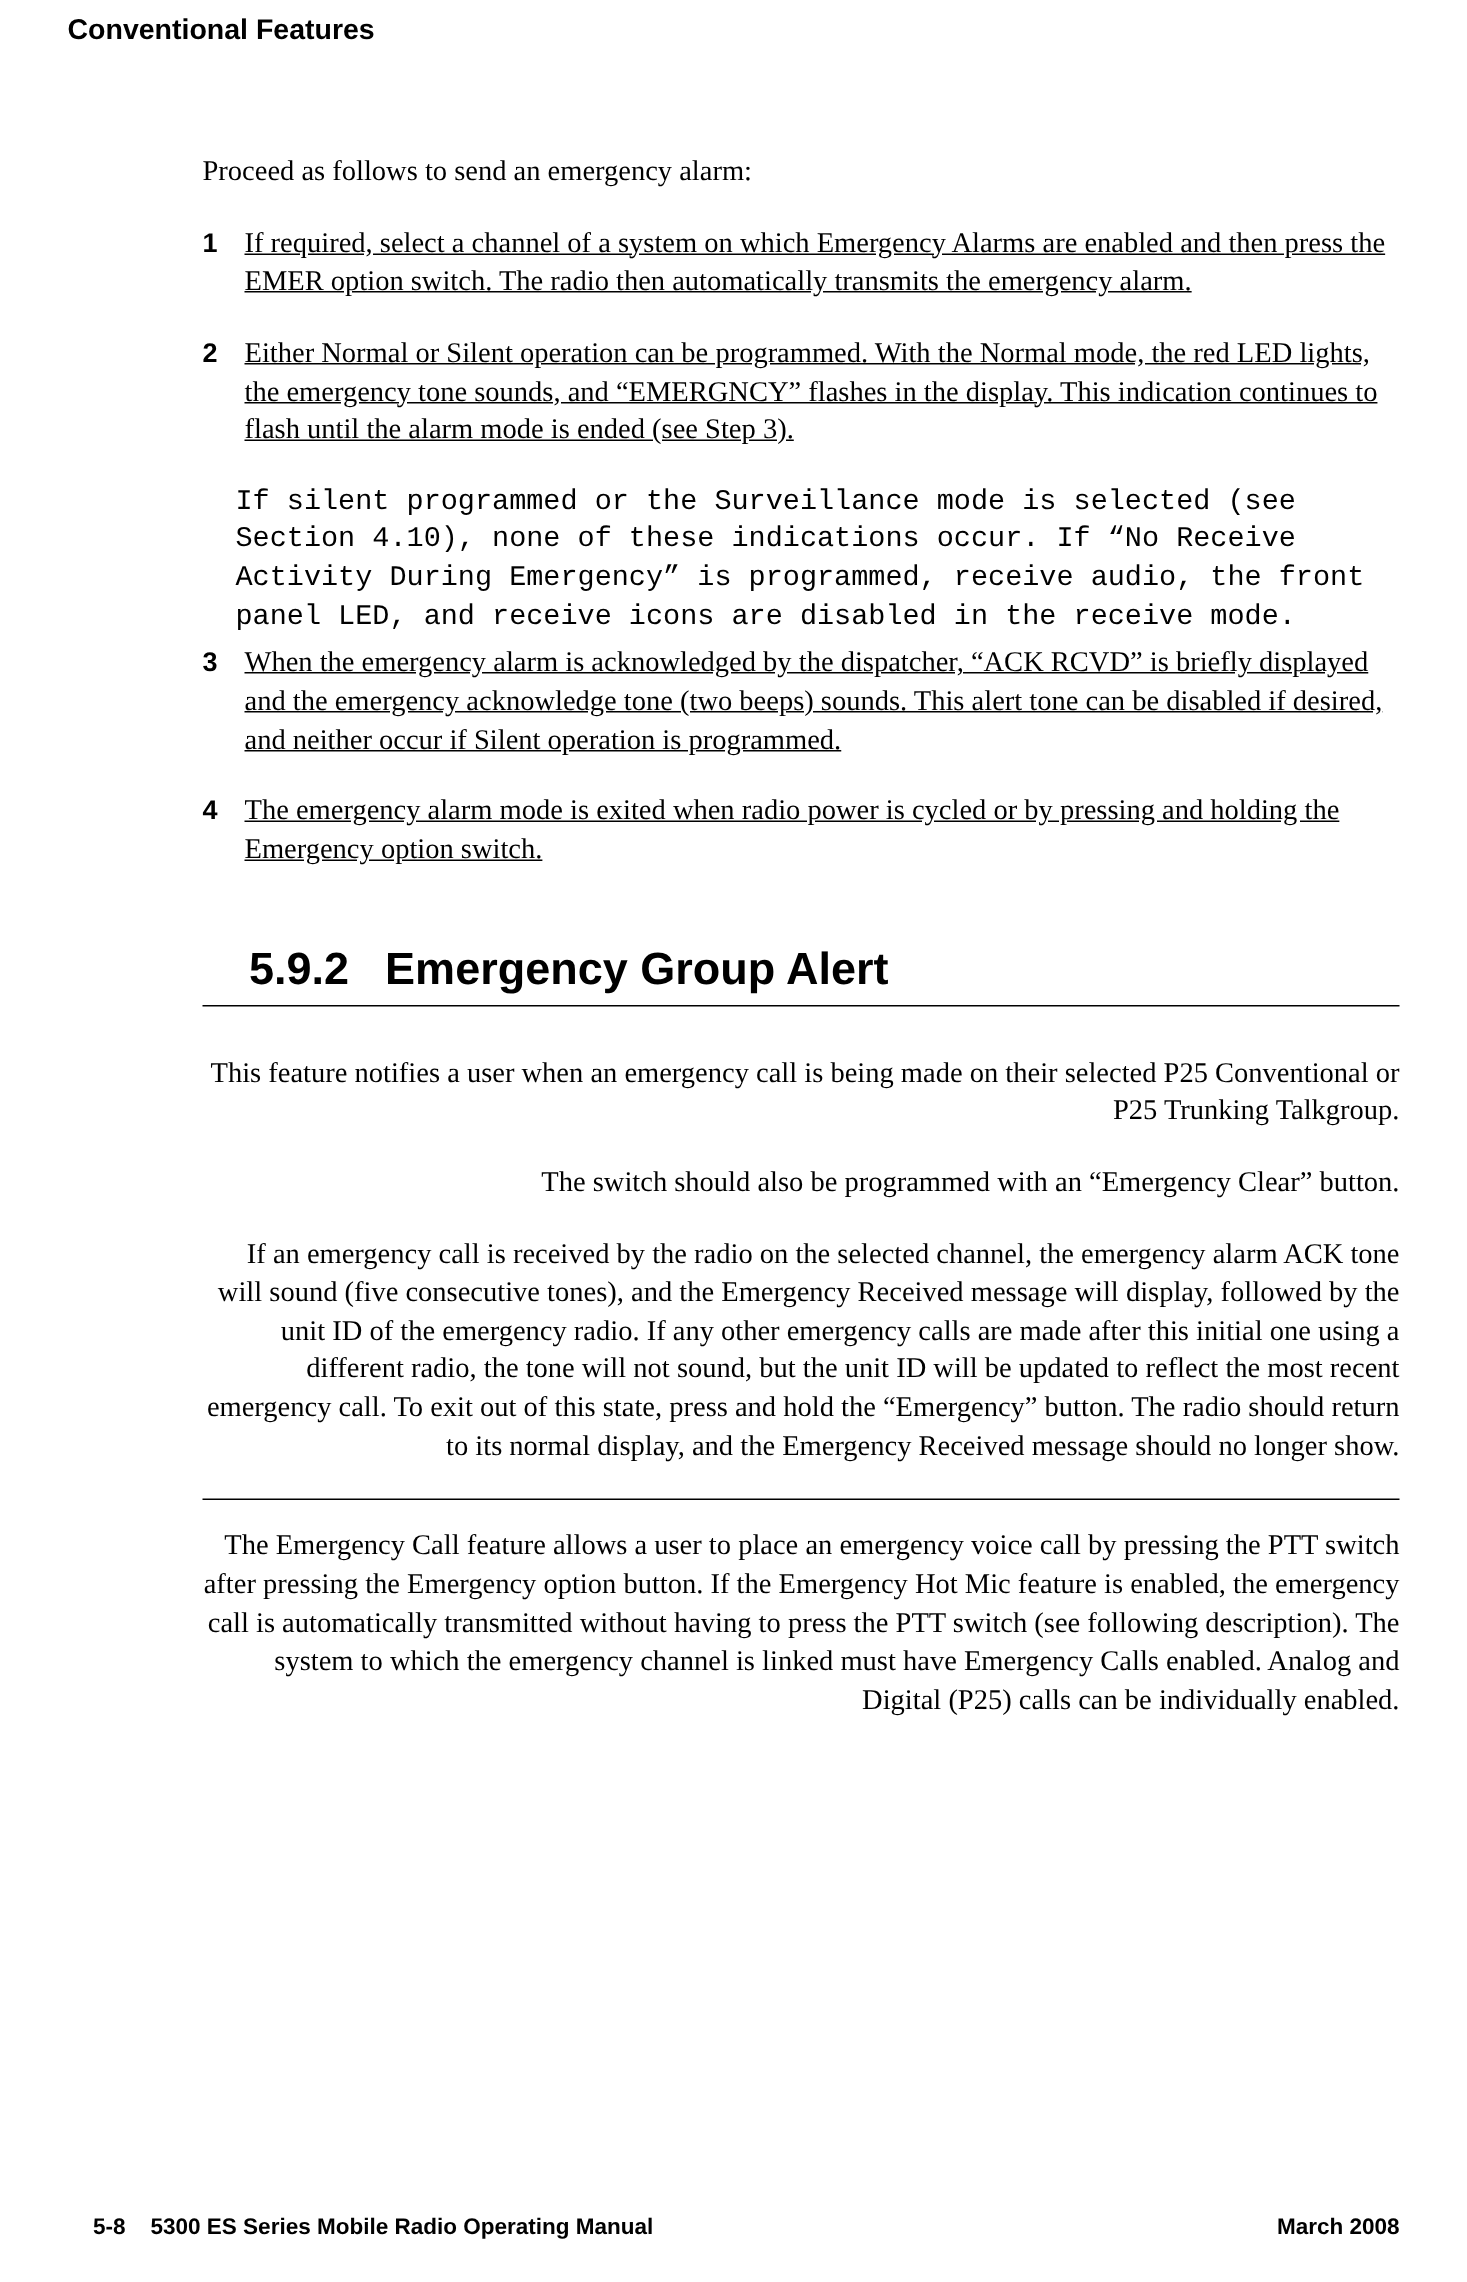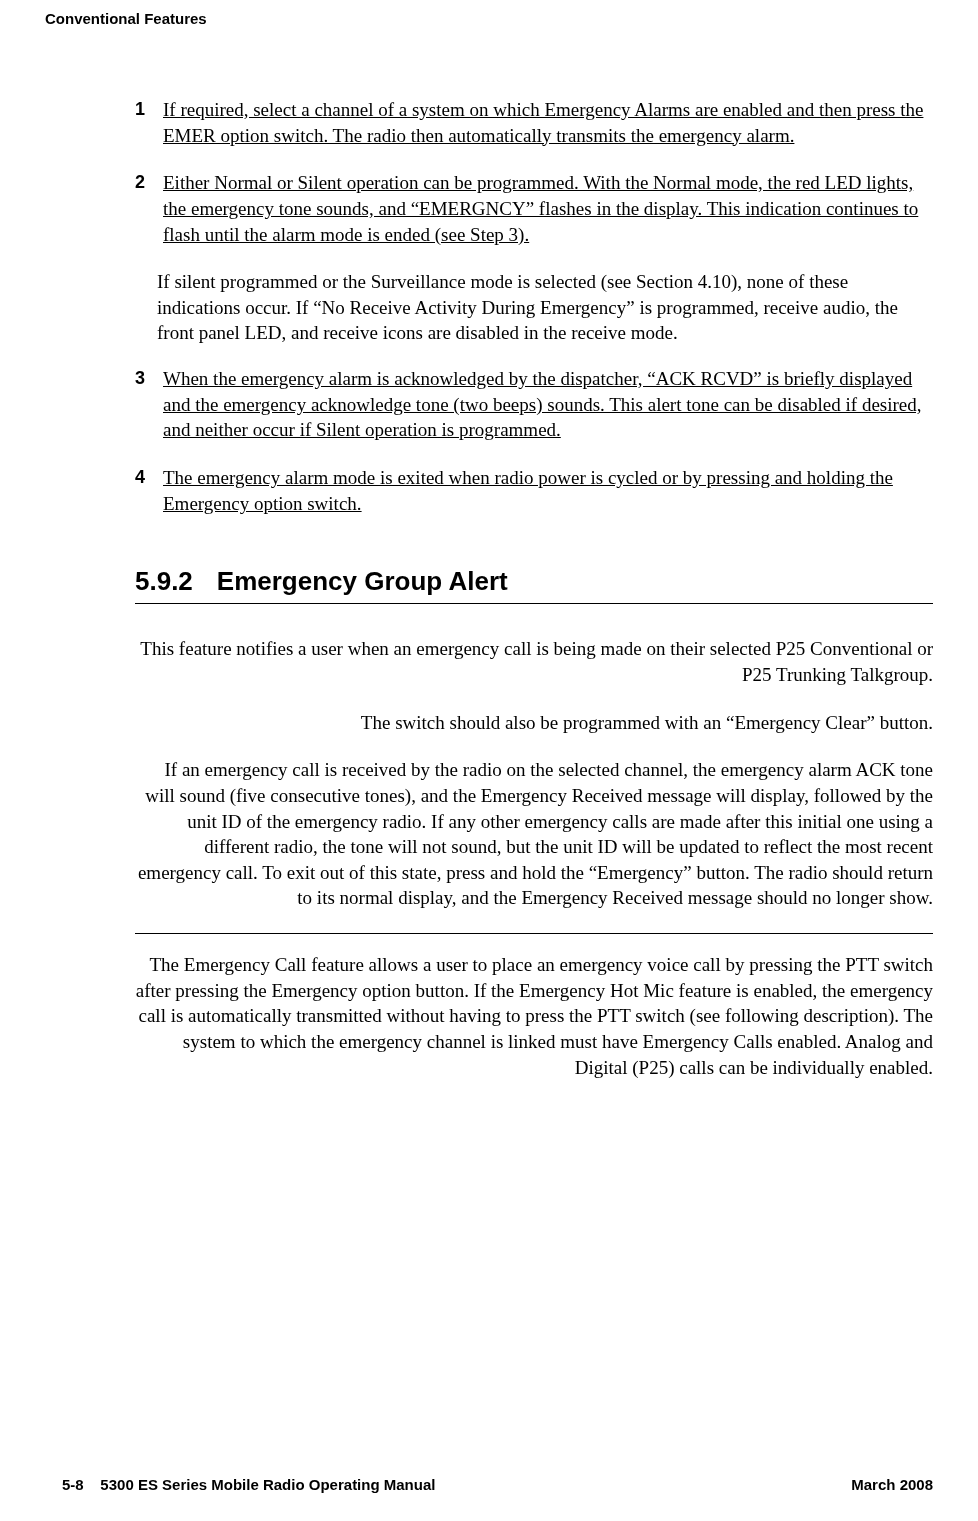--- a/index.html
+++ b/index.html
@@ -13,21 +13,21 @@
     color: #000;
     background: #fff;
     width: 978px;
     height: 1521px;
     position: relative;
     padding: 10px 45px 30px 45px;
   }
   .running-header {
     font-family: Arial, Helvetica, sans-serif;
     font-weight: bold;
-    font-size: 15px;
+    font-size: 19px;
     margin-bottom: 70px;
   }
   .content {
     margin-left: 90px;
     margin-right: 0px;
   }
   .intro-para {
     margin-bottom: 22px;
     line-height: 1.35;
   }
@@ -42,29 +42,31 @@
     font-size: 18px;
     width: 28px;
     flex-shrink: 0;
   }
   .list-body {
     flex: 1;
     text-decoration: underline;
   }
   .list-sub {
     margin-left: 22px;
-    margin-bottom: 20px;
+    margin-bottom: 5px;
     line-height: 1.35;
+    font-family: Liberation Mono, monospace;
   }
   .section-heading {
     font-family: Arial, Helvetica, sans-serif;
     font-weight: bold;
-    font-size: 26px;
+    font-size: 30px;
     margin-top: 50px;
     margin-bottom: 6px;
+    margin-left: 31px;
   }
   .section-heading .secnum {
     display:inline-block;
     margin-right: 24px;
   }
   .hr {
     border: none;
     border-top: 1.5px solid #000;
     margin-bottom: 32px;
   }
@@ -85,20 +87,21 @@
     justify-content: space-between;
   }
 </style>
 </head>
 <body>
 
 <div class="running-header">Conventional Features</div>
 
 <div class="content">
 
+  <p class="intro-para">Proceed as follows to send an emergency alarm:</p>
 
   <div class="list-item">
     <div class="list-num">1</div>
     <div class="list-body">If required, select a channel of a system on which Emergency Alarms are enabled and then press the EMER option switch. The radio then automatically transmits the emergency alarm.</div>
   </div>
 
   <div class="list-item">
     <div class="list-num">2</div>
     <div class="list-body">Either Normal or Silent operation can be programmed. With the Normal mode, the red LED lights, the emergency tone sounds, and “EMERGNCY” flashes in the display. This indication continues to flash until the alarm mode is ended (see Step 3).</div>
   </div>

